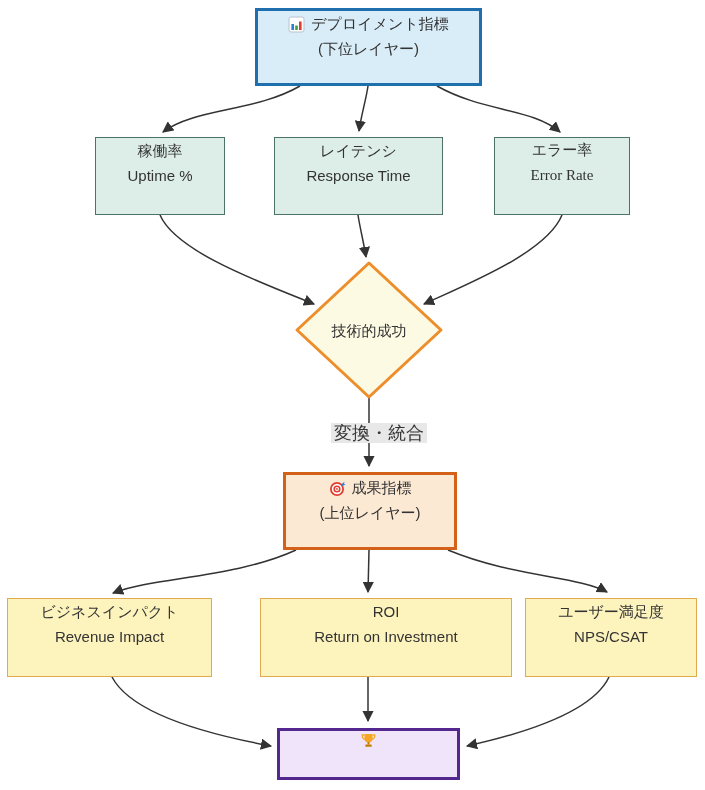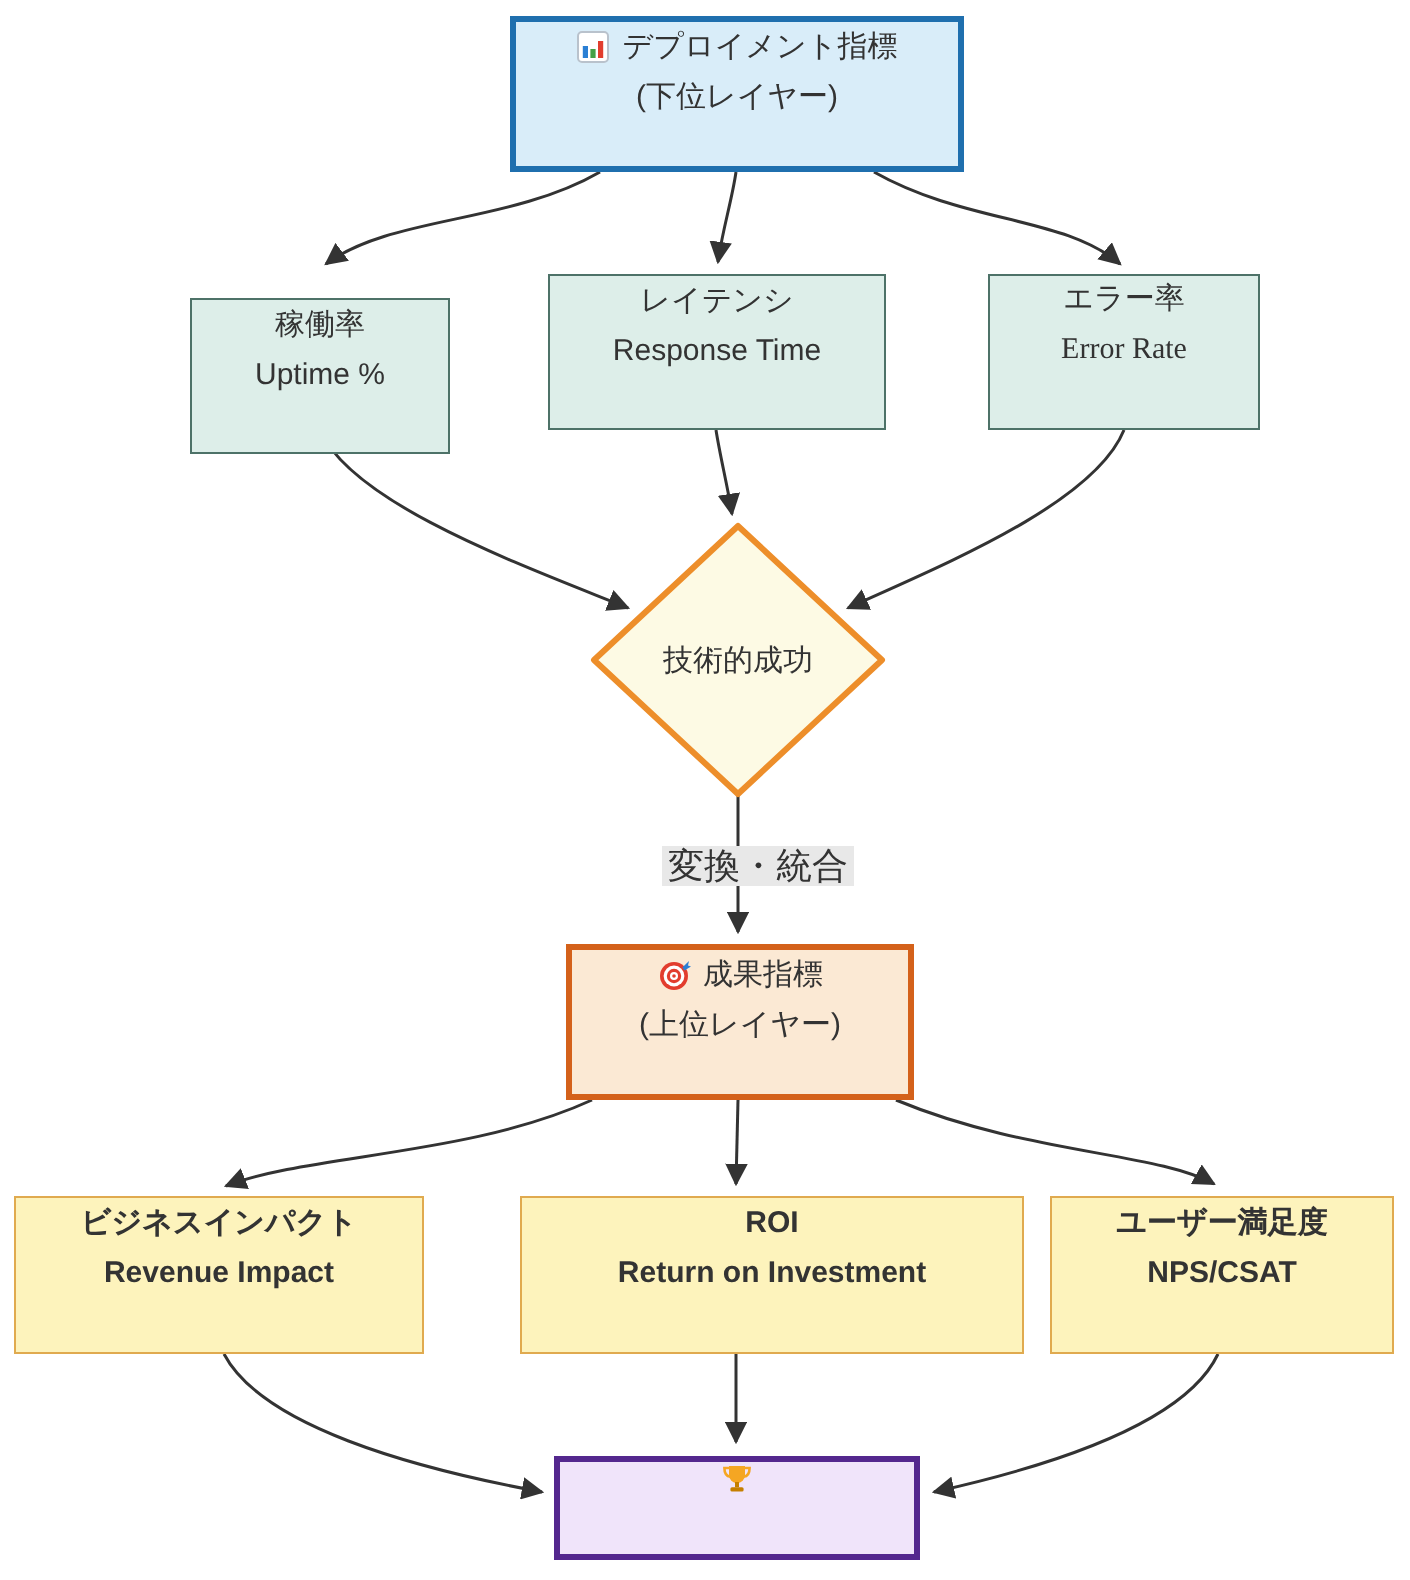--- a/index.html
+++ b/index.html
@@ -37,21 +37,21 @@
   }
   .node-blue {
     left: 255px; top: 8px; width: 227px; height: 78px;
     background: var(--blue-fill, #d9edf9);
     border: 3px solid var(--blue-border, #1f6fae);
   }
   .node-teal {
     background: var(--teal-fill, #ddeee9);
     border: 1.5px solid var(--teal-border, #4d7268);
   }
-  .node-uptime    { left: 95px;  top: 137px; width: 130px; height: 78px; margin-top: 12px; }
+  .node-uptime    { left: 95px;  top: 137px; width: 130px; height: 78px; }
   .node-latency   { left: 274px; top: 137px; width: 169px; height: 78px; }
   .node-errorrate { left: 494px; top: 137px; width: 136px; height: 78px; font-family: Liberation Serif, serif; }
   .node-diamond-text {
     left: 297px; top: 318px; width: 144px; height: 25px;
     background: transparent;
   }
   .edge-label {
     position: absolute;
     left: 295px; top: 422px; width: 168px;
     text-align: center;
@@ -63,21 +63,20 @@
     padding: 0 3px;
   }
   .node-orange {
     left: 283px; top: 472px; width: 174px; height: 78px;
     background: var(--orange-fill, #fbe9d4);
     border: 3px solid var(--orange-border, #d4611a);
   }
   .node-yellow {
     background: var(--yellow-fill, #fdf3bc);
     border: 1.5px solid var(--yellow-border, #e0aa4f);
-    font-weight: bold;
   }
   .node-revenue { left: 7px;   top: 598px; width: 205px; height: 79px; }
   .node-roi     { left: 260px; top: 598px; width: 252px; height: 79px; }
   .node-nps     { left: 525px; top: 598px; width: 172px; height: 79px; }
   .node-purple {
     left: 277px; top: 728px; width: 183px; height: 52px;
     background: var(--purple-fill, #f0e4fa);
     border: 3px solid var(--purple-border, #54278e);
   }
   .icon { display: inline-block; width: 17px; height: 17px; flex: 0 0 auto; }

